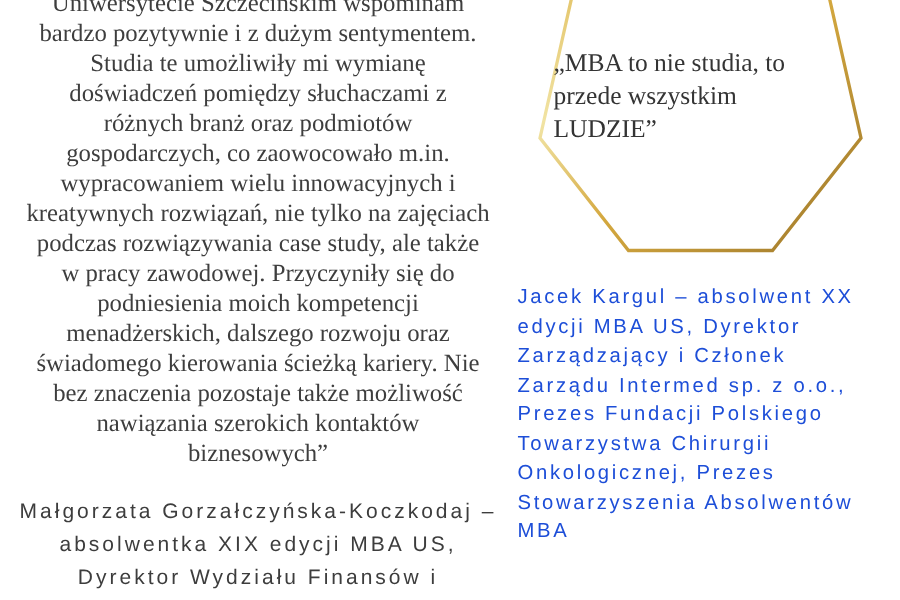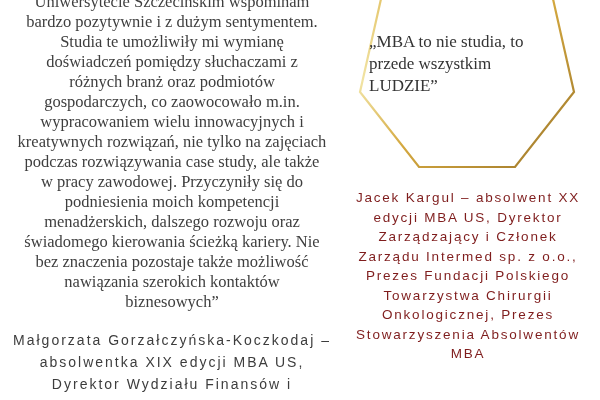--- a/index.html
+++ b/index.html
@@ -57,26 +57,25 @@
     line-height: 22px;
     color: #343434;
     white-space: pre-line;
   }
 
   
   .attribution-right {
     position: absolute;
     left: 345px; top: 188px;
     width: 246px;
-    text-align: center;
     font-family: "Liberation Sans", sans-serif;
     font-size: 13.5px;
     letter-spacing: 1.8px;
     line-height: 19.5px;
-    color: #7f1d1d;
+    color: #1d4ed8;
     white-space: pre-line;
   }
 </style>
 </head>
 <body>
 
 <div class="page">
 
   <section>
     <div class="testimonial">Uniwersytecie Szczecińskim wspominam

